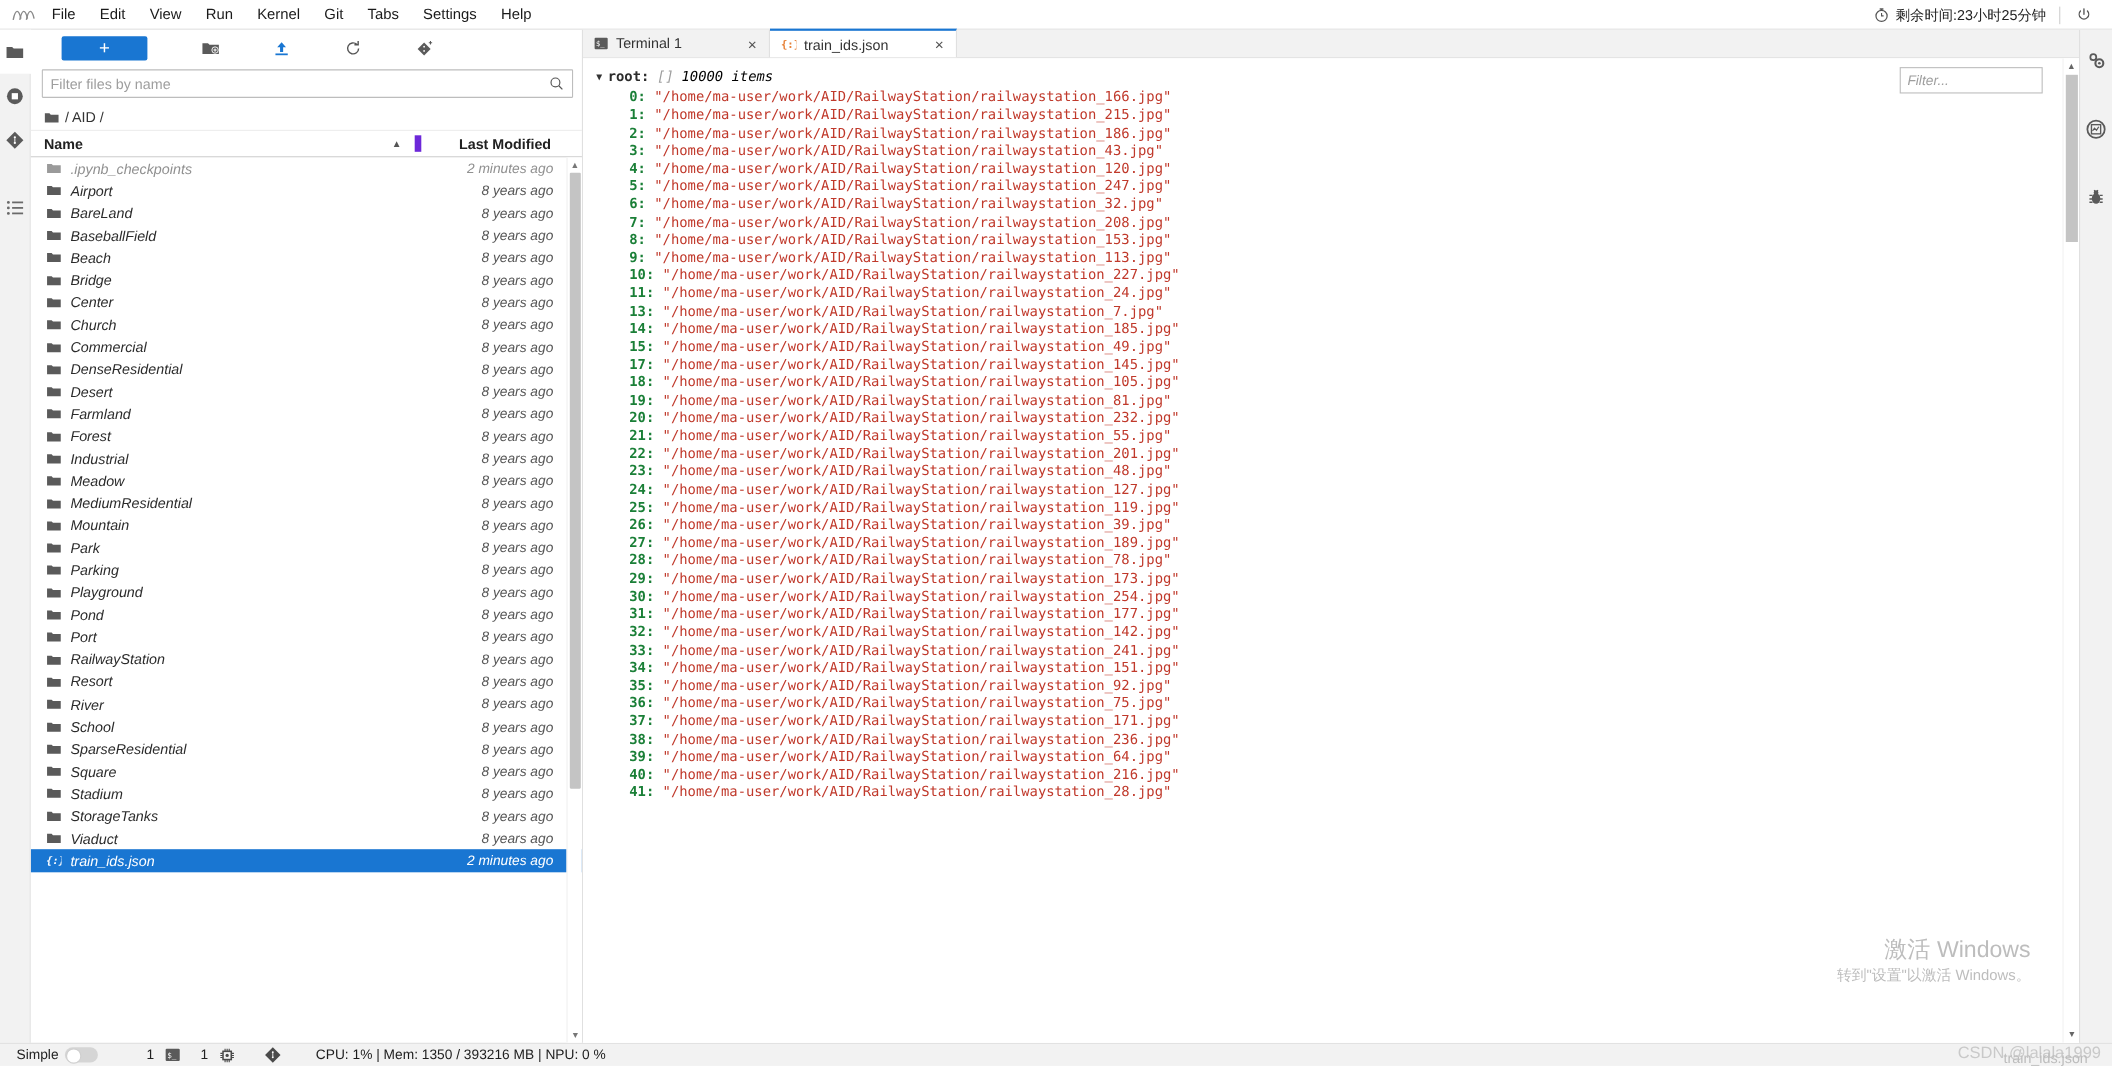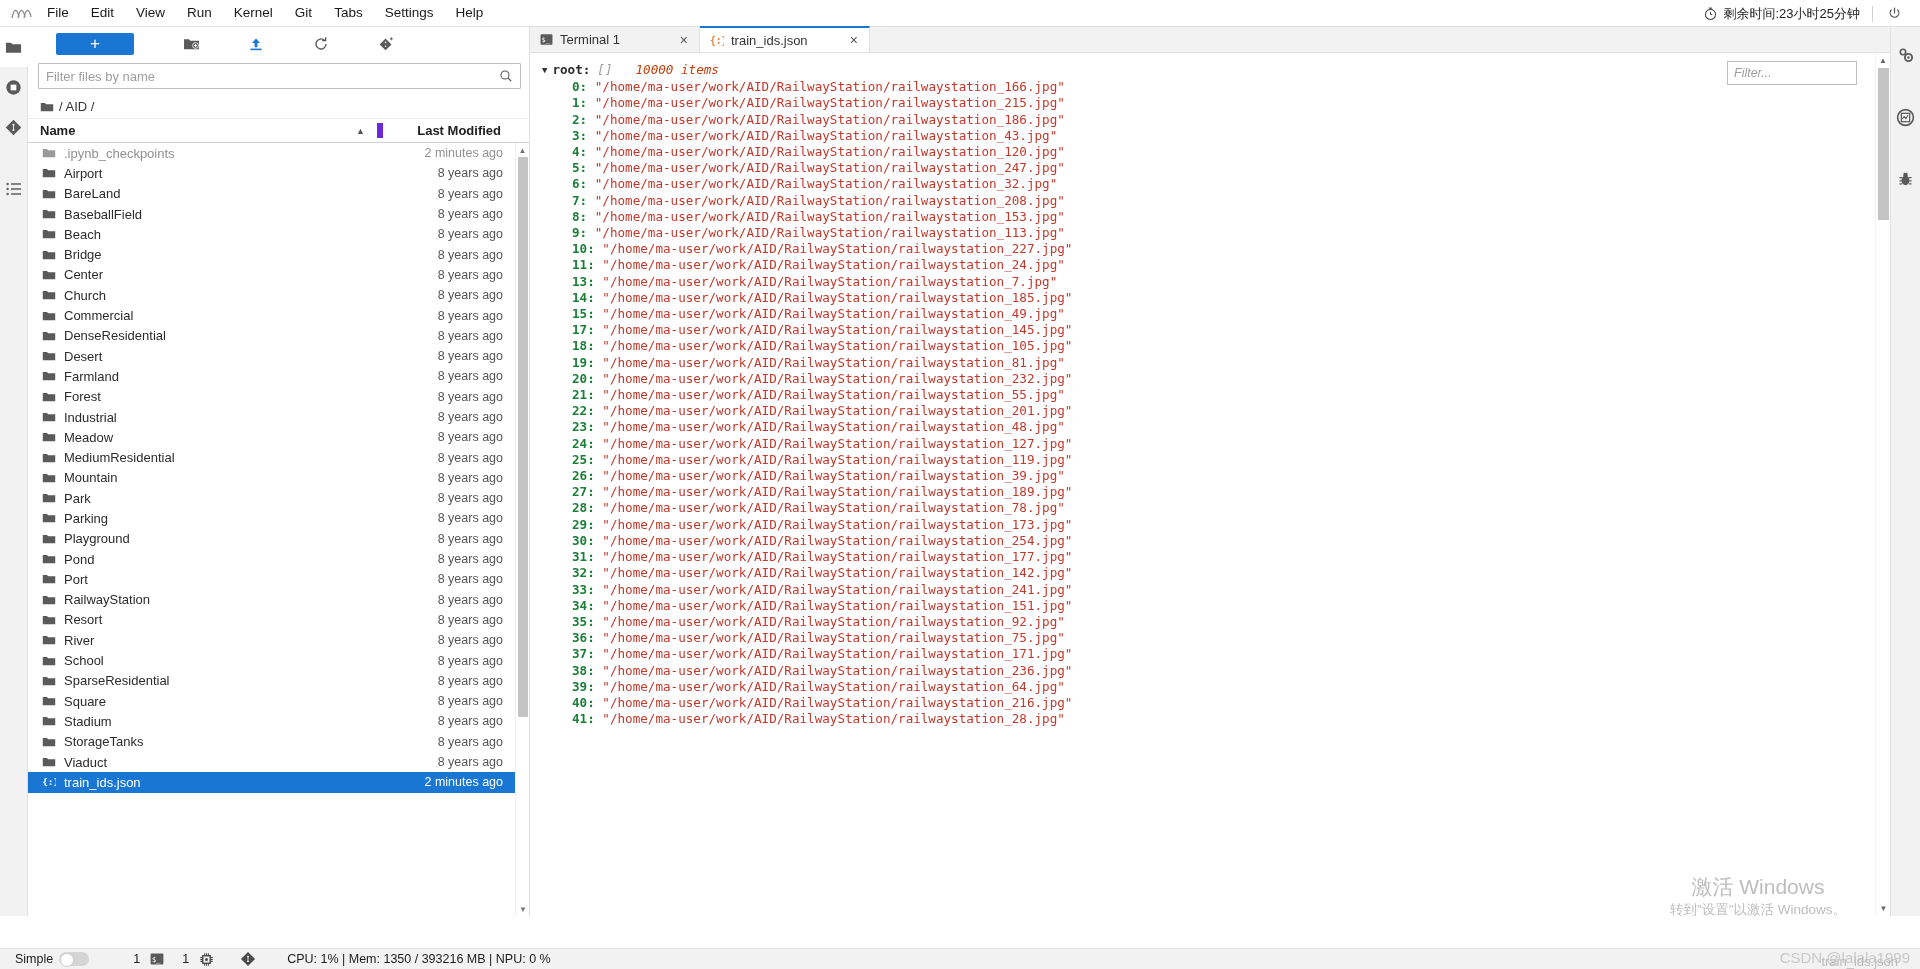--- a/index.html
+++ b/index.html
@@ -88,21 +88,21 @@
   }
   .fb-header {
     display: flex; align-items: center; height: 24px;
     border-bottom: 1px solid #d0d0d0; font-size: 13px; color: #212121;
     padding: 0 12px 0 12px; font-weight: 600;
   }
   .fb-h-name { flex: 1; display: flex; align-items: center; gap: 6px; }
   .fb-h-mod { width: 140px; text-align: right; padding-right: 16px; border-left: 6px solid #6d28d9; }
   .sort-caret { font-size: 9px; color: #555; }
 
-  .fb-list { flex: 1; overflow: hidden; position: relative; }
+  .fb-list { flex: 1; overflow: hidden; position: relative; font-style: italic; }
   .fb-rows { position: absolute; inset: 0; overflow: hidden; }
   .fb-row {
     display: flex; align-items: center; height: 20.3px;
     font-size: 13px; color: #2b2b2b; padding: 0 12px 0 14px; cursor: pointer;
   }
   .fb-row.selected { background: #1976d2; color: #fff; }
   .fb-row.dim .fb-name, .fb-row.dim .fb-mod { color: #909090; }
   .fb-icon { width: 22px; display: flex; align-items: center; }
   .fb-name { flex: 1; overflow: hidden; white-space: nowrap; text-overflow: ellipsis; }
   .fb-mod { width: 150px; text-align: right; color: #555; padding-right: 14px; font-size: 12.5px; }
@@ -155,21 +155,21 @@
 
   .json-body {
     padding: 9px 0 0 10px;
     font-family: "DejaVu Sans Mono", "Liberation Mono", monospace;
     font-size: 12.6px; line-height: 16.2px;
   }
   .json-root { display: flex; align-items: baseline; gap: 0px; padding-left: 2px; }
   .tri { color: #333; font-size: 9px; margin-right: 5px; position: relative; top: -1px; }
   .k-root { color: #2c2c2c; font-weight: bold; }
   .k-type { color: #9e9e9e; font-style: italic; padding-left: 7px; }
-  .k-count { color: #c2410c; font-style: italic; padding-left: 7px; margin-left: 16px; }
+  .k-count { color: #000000; font-style: italic; padding-left: 7px; }
 
   .json-item { padding-left: 32px; white-space: nowrap; }
   .j-idx { color: #1a7f37; font-weight: bold; }
   .j-val { color: #c0392b; }
 
   .json-scroll {
     width: 15px; min-width: 15px; background: #fff; position: relative;
     border-left: 1px solid #f2f2f2;
   }
   .json-scroll .up, .json-scroll .down {
@@ -187,38 +187,38 @@
     width: 30px; min-width: 30px; background: #f2f2f2;
     border-left: 1px solid #e0e0e0;
     display: flex; flex-direction: column; align-items: center;
   }
 
   
   .statusbar {
     height: 21px; min-height: 21px; background: #f2f2f2;
     border-top: 1px solid #e0e0e0;
     display: flex; align-items: center; padding: 0 8px; gap: 0px;
-    font-size: 12.5px; color: #222; margin-top: 32px;
+    font-size: 12.5px; color: #222;
   }
   .sb-item { display: flex; align-items: center; gap: 6px; padding: 0 7px; cursor: pointer; }
   .sb-toggle {
     width: 30px; height: 14px; border-radius: 7px; background: #d5d5d5;
     position: relative; display: inline-block;
   }
   .sb-toggle::after {
     content: ""; position: absolute; left: 1px; top: 1px;
     width: 12px; height: 12px; border-radius: 50%; background: #fff;
     border: 1px solid #cfcfcf;
   }
   .sb-num { padding: 0 4px; font-size: 12.5px; }
   .sb-res { padding-left: 24px; font-size: 12.5px; color: #1d1d1d; }
 
   
   .winmark {
-    position: absolute; right: 74px; bottom: 49px; text-align: center;
+    position: absolute; right: 74px; bottom: 72px; text-align: right;
     color: #b9b9b9; pointer-events: none; user-select: none; z-index: 40;
   }
   .winmark .l1 { font-size: 21px; line-height: 26px; color: #bdbdbd; }
   .winmark .l2 { font-size: 13.5px; line-height: 20px; color: #bdbdbd; }
   .csdn {
     position: absolute; right: 10px; bottom: 3px; font-size: 15px;
     color: #c9c9c9; pointer-events: none; user-select: none; z-index: 40;
   }
   .csdn-sub {
     position: absolute; right: 22px; bottom: 0px; font-size: 13px;

